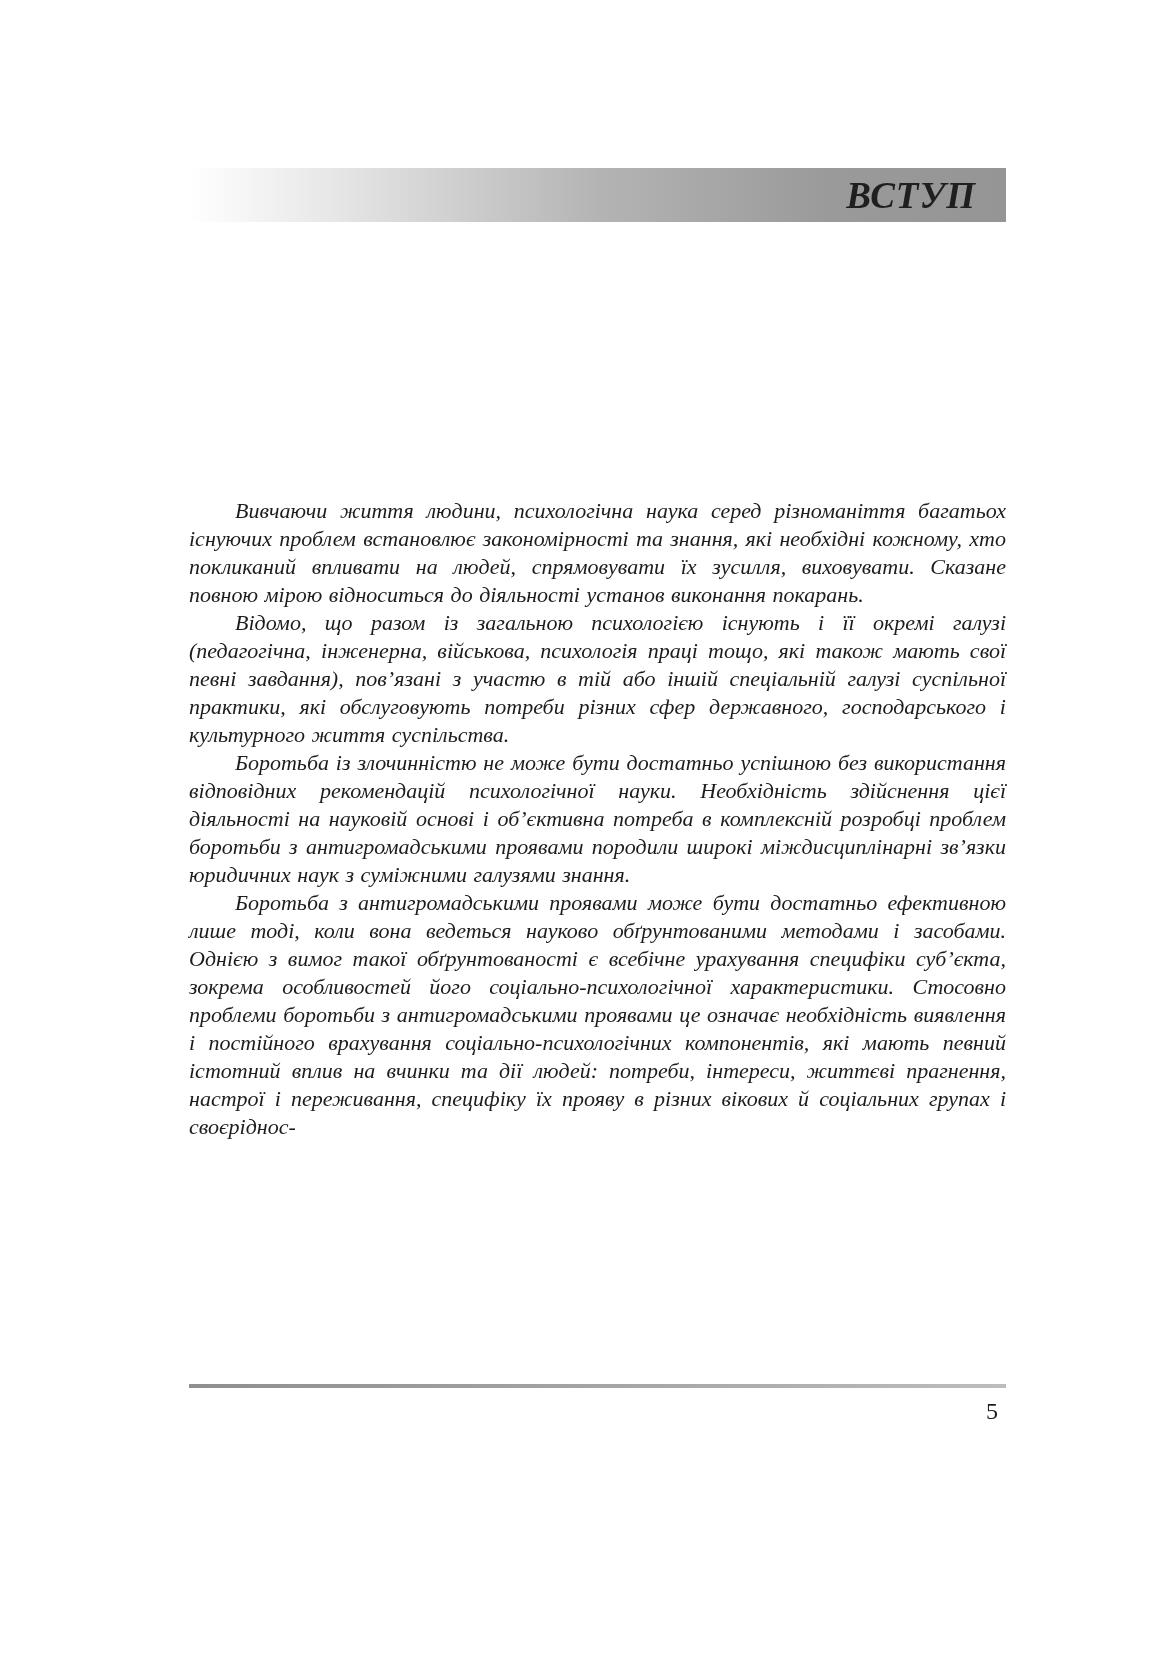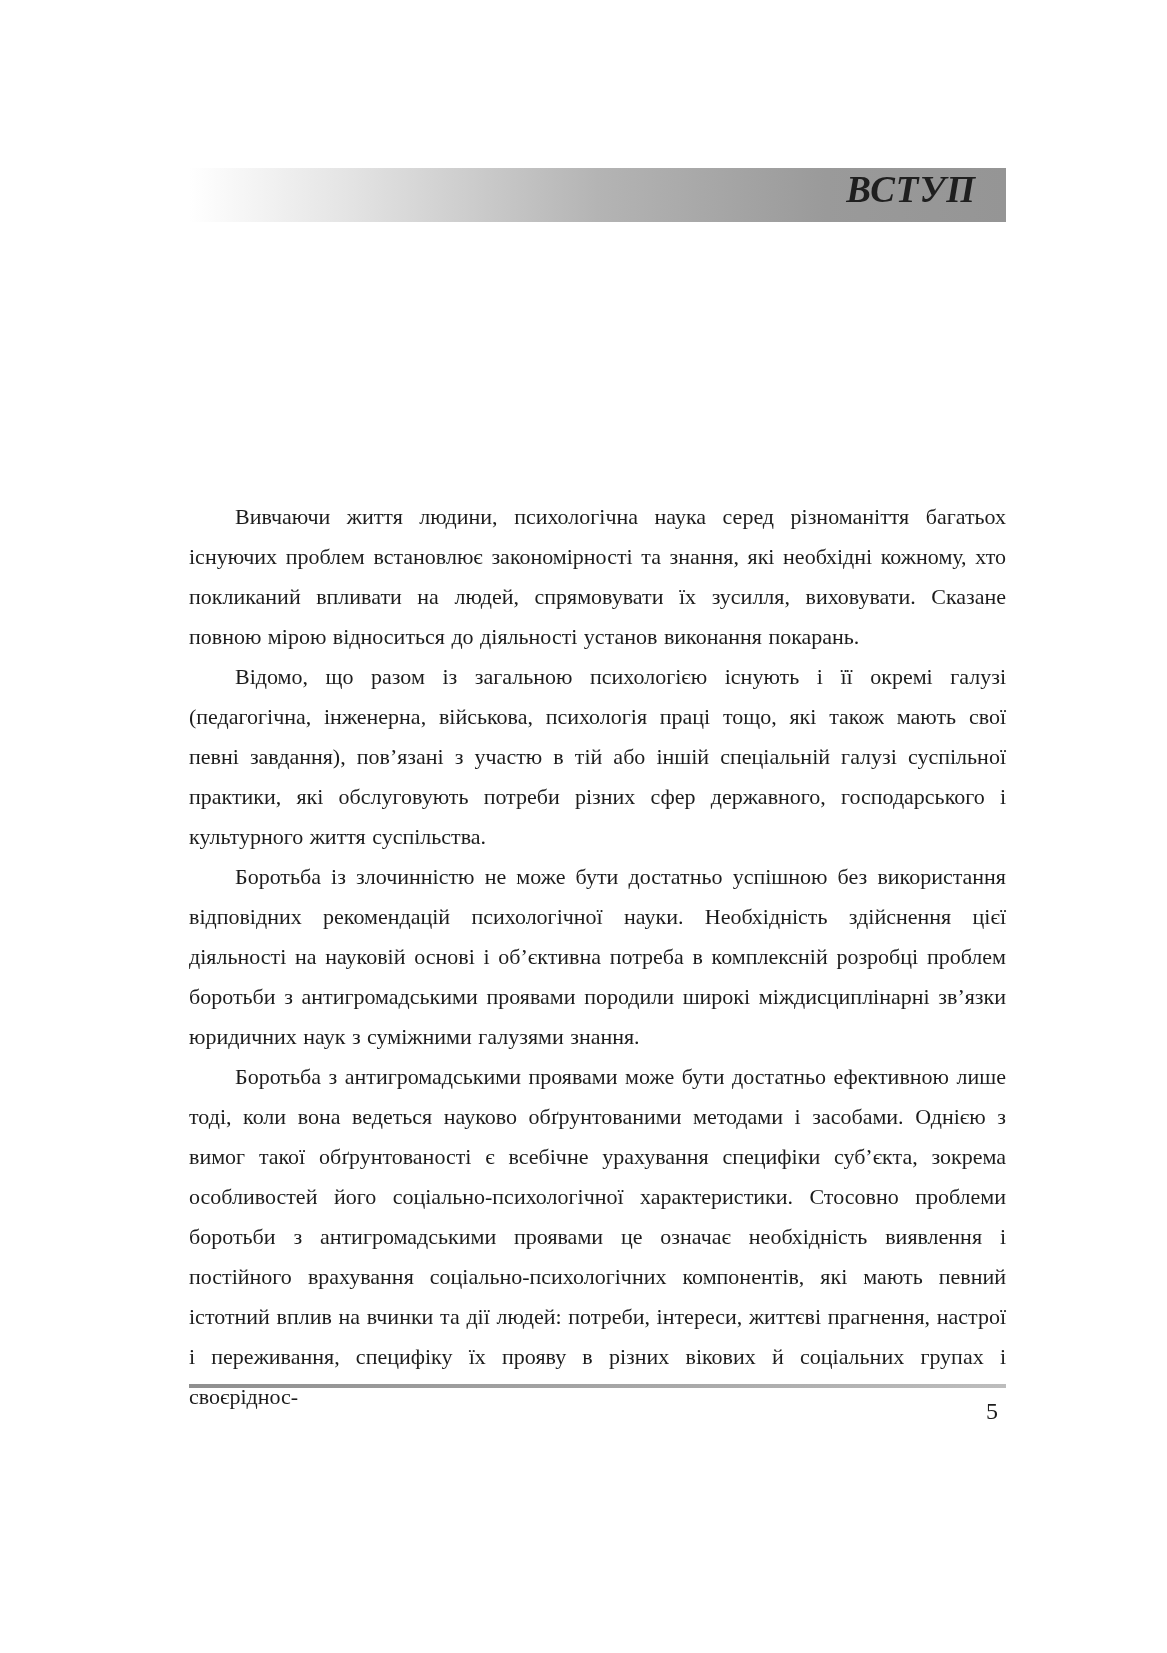--- a/index.html
+++ b/index.html
@@ -18,43 +18,45 @@
   }
   .header-bar {
     position: absolute;
     left: 189px;
     top: 168px;
     width: 817px;
     height: 54px;
     box-sizing: border-box;
     background: linear-gradient(to right, #ffffff 0%, #e6e6e6 18%, #b4b4b4 50%, #9a9a9a 78%, #959595 100%);
     display: flex;
+    align-items: center;
     justify-content: flex-end;
     padding-right: 30px;
   }
   .header-title {
     font-style: italic;
     font-weight: bold;
     font-size: 37px;
     letter-spacing: 1px;
     color: #1f1f1f;
   }
   .body-text {
     position: absolute;
     left: 189px;
     top: 497px;
     width: 817px;
   }
   .body-text p {
     margin: 0;
     font-size: 22px;
-    line-height: 40px;
+    line-height: 28px;
     text-align: justify;
     text-indent: 46px;
     word-spacing: 1px;
+    font-style: italic;
   }
   .footer-rule {
     position: absolute;
     left: 189px;
     top: 1384px;
     width: 817px;
     height: 4px;
     background: linear-gradient(to right, #8f8f8f 0%, #a9a9a9 60%, #bdbdbd 100%);
   }
   .page-number {

